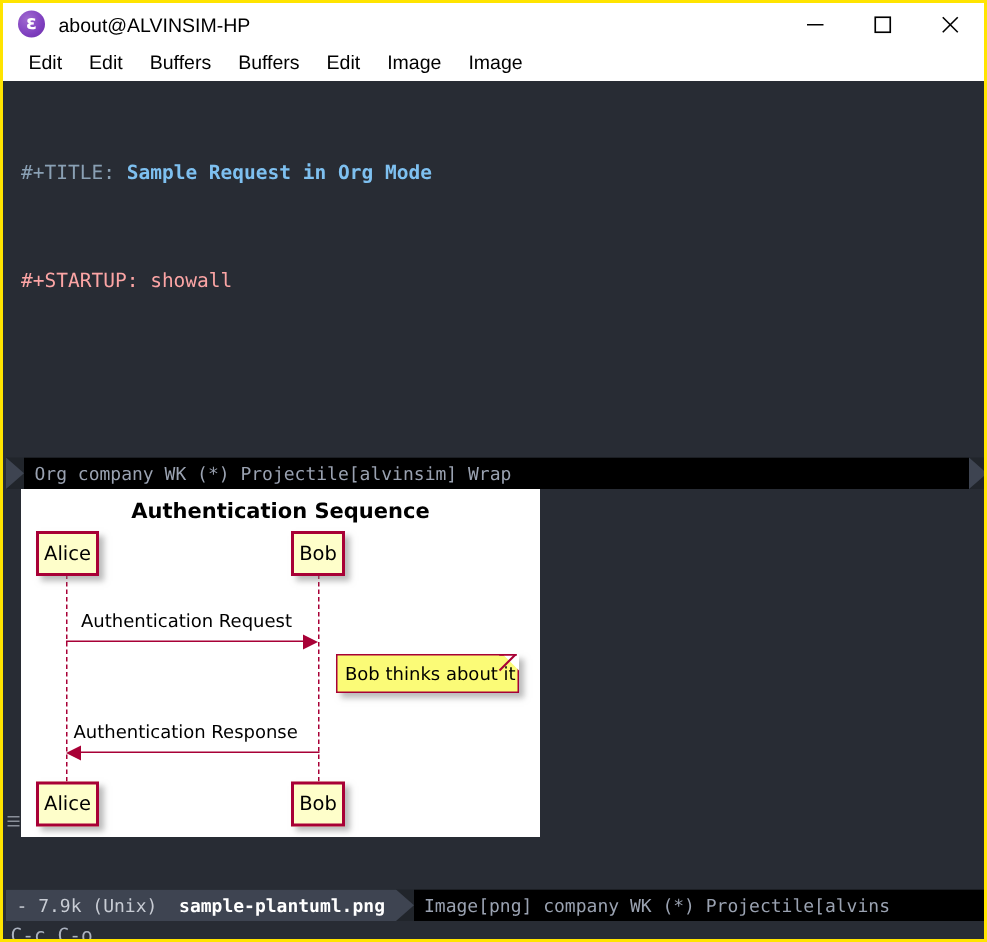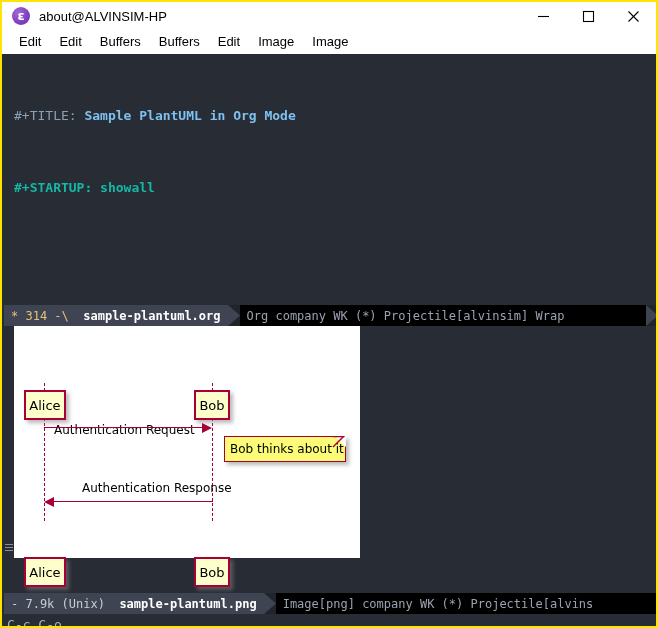--- a/index.html
+++ b/index.html
@@ -117,21 +117,21 @@
     position: absolute;
     left: 10px; top: 0;
     right: 0; bottom: 0;
     font-family: "DejaVu Sans Mono", monospace;
     font-size: 13.0px;
     line-height: 24px;
     white-space: pre;
   }
   .cl { height: 24px; }
   .c-keyword { color: #8aa0b4; text-align: right; }
-  .c-dim     { color: #14b8a6; font-weight: bold; }
+  .c-dim     { color: #fca5a5; }
   .c-title   { color: #7ec0f0; font-weight: bold; }
 
   
   .modeline {
     position: absolute;
     left: 0;
     width: 654px;
     height: 21px;
     background: #21252b;
     font-family: "DejaVu Sans Mono", monospace;
@@ -224,21 +224,20 @@
     background: #fefeca;
     border: 2px solid #a80036;
     box-shadow: 3px 3px 4px rgba(130,130,130,0.55);
     font-family: "DejaVu Sans", sans-serif;
     font-size: 13px;
     color: #000000;
     display: flex;
     align-items: center;
     justify-content: center;
     box-sizing: border-box;
-    margin-top: 36px;
   }
   .lifeline {
     position: absolute;
     width: 0;
     border-left: 1px dashed #a80036;
   }
   .msg-line {
     position: absolute;
     height: 0;
     border-top: 1.4px solid #a80036;
@@ -346,88 +345,84 @@
     <div class="menu-item">Image</div>
   </div>
 
   <div class="frame">
 
     <div class="win-text">
       <div class="fringe">
         
       </div>
       <div class="codearea">
-        <div class="cl"><span class="c-keyword">#+TITLE:</span><span class="c-title"> Sample PlantUML in Org Mode</span></div>
+        <div class="cl"><span class="c-keyword">#+TITLE:</span><span class="c-title"> Sample Request in Org Mode</span></div>
         <div class="cl"><span class="c-dim">#+STARTUP: showall</span></div>
         <div class="cl"><span>&nbsp;</span></div>
         
         
         
         
         
         
         
         
         
         
         
         
       </div>
     </div>
 
     <div class="modeline" id="modeline-top">
-      <div class="ml-seg ml-a">
-        <span class="hl">* 314 -\</span>
-        <span>&nbsp;&nbsp;</span>
-        <span class="fname">sample-plantuml.org</span>
-      </div>
       <svg class="ml-arrow" viewBox="0 0 12 21" preserveAspectRatio="none">
         <polygon points="0,0 12,10.5 0,21" fill="#3e4451"></polygon>
       </svg>
       <div class="ml-seg ml-b">Org company WK (*) Projectile[alvinsim] Wrap</div>
       <svg class="ml-end-arrow" viewBox="0 0 12 21" preserveAspectRatio="none">
         <polygon points="0,0 12,10.5 0,21" fill="#3e4451"></polygon>
       </svg>
     </div>
 
     <div class="win-image">
       <div class="img-fringe">
         <div class="img-fringe-cont">
           <i></i>
             <i></i>
             <i></i>
         </div>
       </div>
 
       <div class="img-canvas">
+        <div class="uml-title">Authentication Sequence</div>
 
         <div class="lifeline" style="left:30px; top:57px; height:138px;"></div>
         <div class="lifeline" style="left:198px; top:57px; height:138px;"></div>
 
         <div class="actor-box" style="left:10px; top:28px; width:42px; height:30px;">
           <span>Alice</span>
         </div>
         <div class="actor-box" style="left:180px; top:28px; width:36px; height:30px;">
           <span>Bob</span>
         </div>
 
-        <div class="msg-label" style="left:40px; top:81px;margin-top:16px;">Authentication Request</div>
+        <div class="msg-label" style="left:40px; top:81px;">Authentication Request</div>
         <div class="msg-line" style="left:30px; top:101px; width:160px;"></div>
         <div class="arrowhead-r" style="left:188px; top:96.5px;"></div>
 
         <div class="note-box" style="left:210px; top:110px; width:122px; height:26px;">
           <span>Bob thinks about it</span>
           <span class="note-fold"></span>
           <svg class="note-fold-edge" viewBox="0 0 15 15">
             <path d="M3.5 0.5 L3.5 11.5 L14.5 11.5" fill="none" stroke="#a80036" stroke-width="1.4" transform="translate(-2,-11) rotate(0)"></path>
             <path d="M1 11 L12 0" fill="none" stroke="#a80036" stroke-width="1.4"></path>
           </svg>
         </div>
 
-        <div class="msg-label" style="left:68px; top:155px;text-align:center;">Authentication Response</div>
+        <div class="msg-label" style="left:35px; top:155px;text-align:center;">Authentication Response</div>
         <div class="msg-line" style="left:38px; top:175px; width:161px;"></div>
         <div class="arrowhead-l" style="left:30px; top:170.5px;"></div>
 
         <div class="actor-box" style="left:10px; top:195px; width:42px; height:30px;">
           <span>Alice</span>
         </div>
         <div class="actor-box" style="left:180px; top:195px; width:36px; height:30px;">
           <span>Bob</span>
         </div>
       </div>

